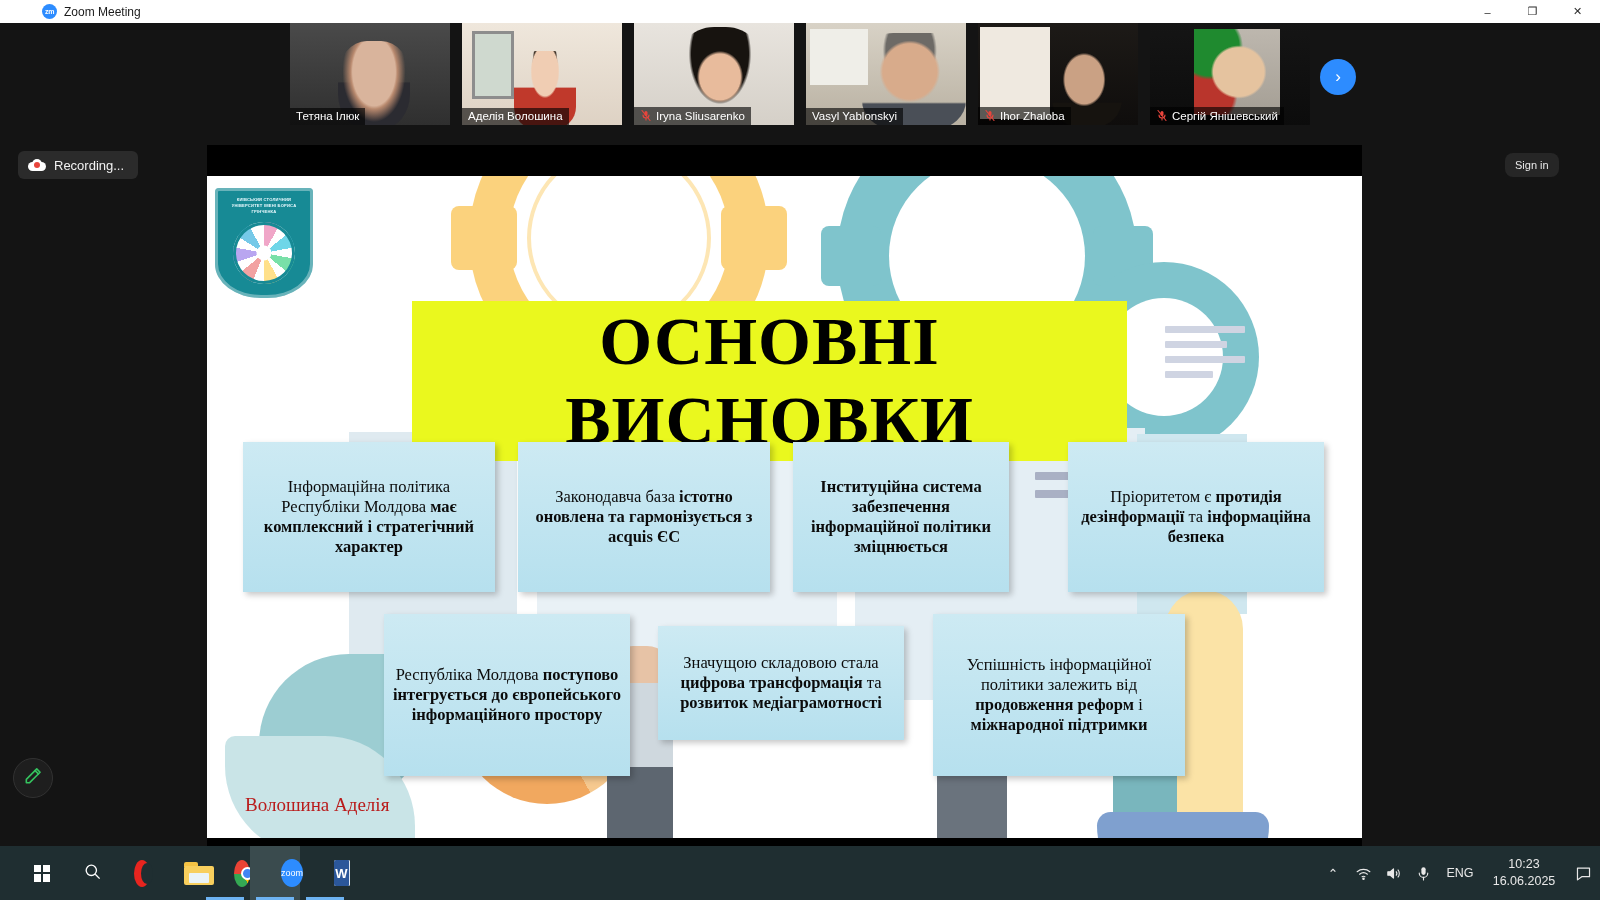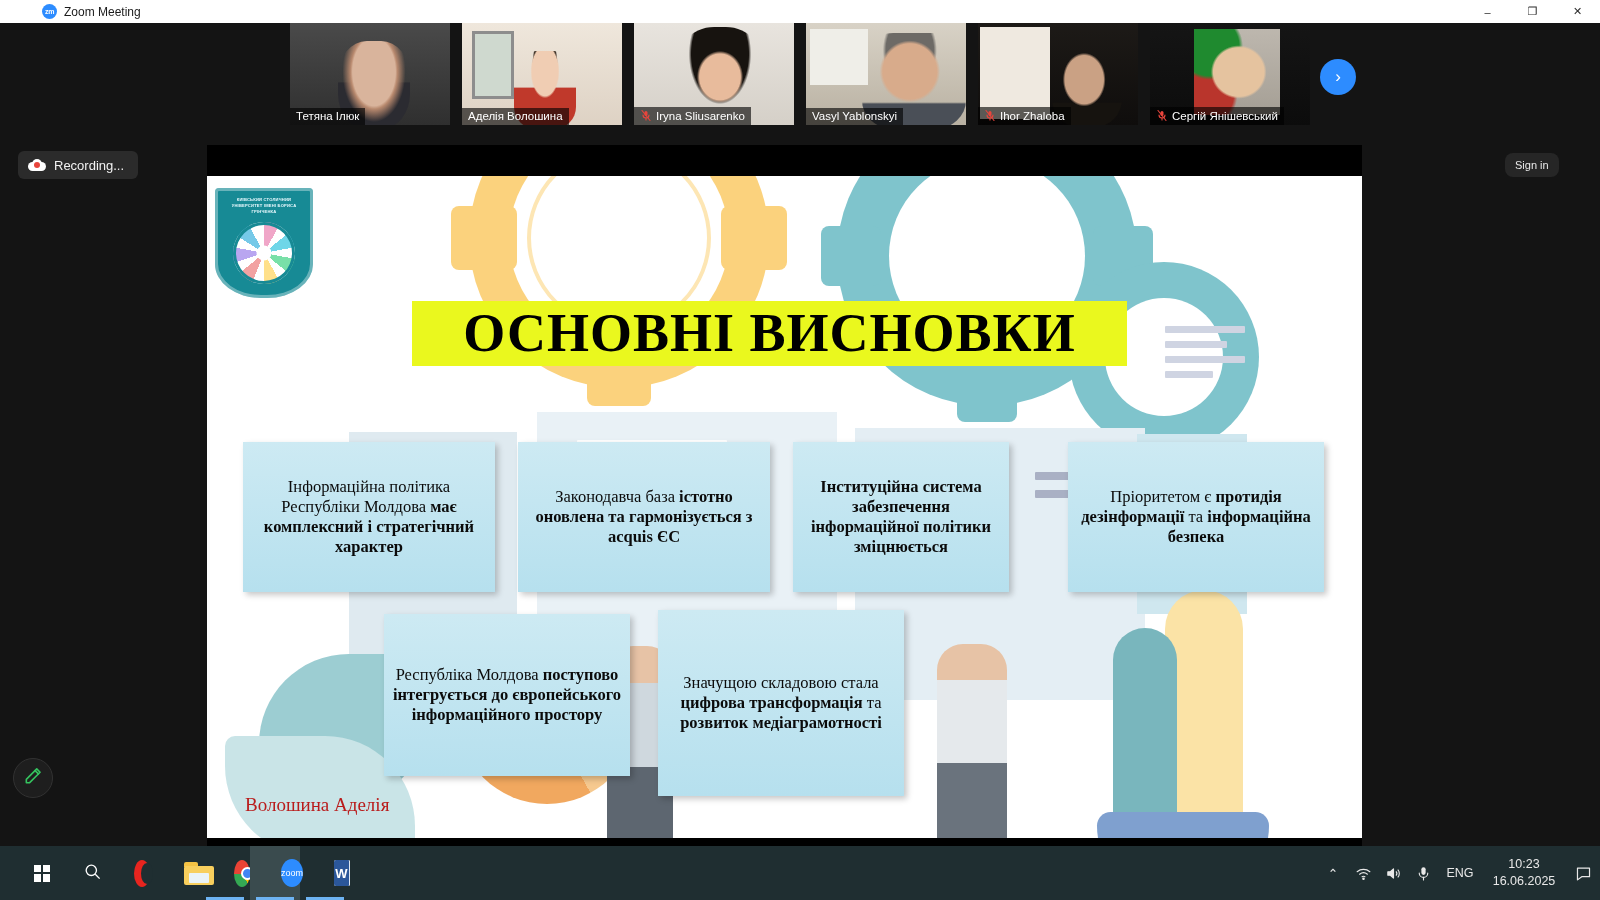--- a/index.html
+++ b/index.html
@@ -156,21 +156,21 @@
         #f2a2a2 56% 64%, #ffffff 64% 70%, #b9a6f0 70% 78%, #ffffff 78% 84%,
         #76c9e8 84% 92%, #ffffff 92% 100%);
     box-shadow:inset 0 0 0 3px #178a95;
   }
 
   
   #slide-title{
     position:absolute; left:205px; top:125px; width:715px;
     text-align:center; background:#eaf81e;
     font-family:"Liberation Serif", serif; font-weight:bold;
-    font-size:54px; letter-spacing:1px; color:#000; line-height:1.16;
+    font-size:68px; letter-spacing:1px; color:#000; line-height:1.16;
     padding:1px 6px;
   }
 
   
   .cbox{
     position:absolute;
     background:linear-gradient(180deg,#cdeaf3 0%,#b6e0ee 100%);
     box-shadow:3px 3px 6px rgba(0,0,0,.22);
     font-family:"Liberation Serif", serif;
     color:#0b0b0b; text-align:center;
@@ -400,22 +400,25 @@
       <div class="cbox" style="left:586px; top:266px; width:216px; height:150px;">
         <div class="t"><b>Інституційна система забезпечення інформаційної політики зміцнюється</b></div>
       </div>
       <div class="cbox" style="left:861px; top:266px; width:256px; height:150px;">
         <div class="t">Пріоритетом є <b>протидія дезінформації</b> та <b>інформаційна безпека</b></div>
       </div>
 
       <div class="cbox" style="left:177px; top:438px; width:246px; height:162px;">
         <div class="t">Республіка Молдова <b>поступово інтегрується до європейського інформаційного простору</b></div>
       </div>
-      <div class="cbox" style="left:451px; top:434px; width:246px; height:186px;">
+      <div class="cbox" style="left:451px; top:450px; width:246px; height:114px;">
         <div class="t">Значущою складовою стала <b>цифрова трансформація</b> та <b>розвиток медіаграмотності</b></div>
+      </div>
+      <div class="cbox" style="left:726px; top:438px; width:252px; height:162px;">
+        <div class="t">Успішність інформаційної політики залежить від <b>продовження реформ</b> і <b>міжнародної підтримки</b></div>
       </div>
 
       <div id="slide-author">Волошина Аделія</div>
     </div>
   </div>
 </div>
 
 <div id="taskbar">
 
   <div class="tb-item">

